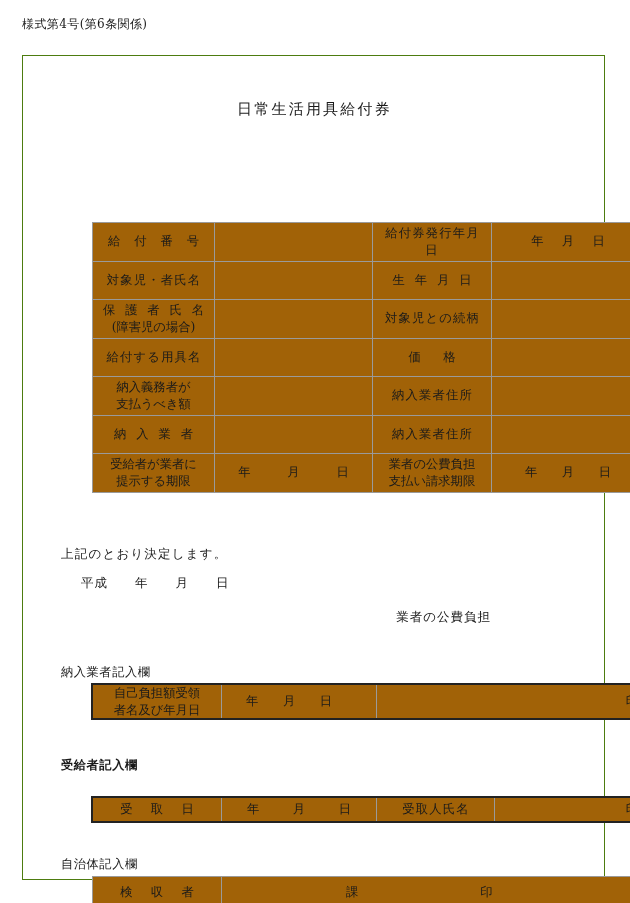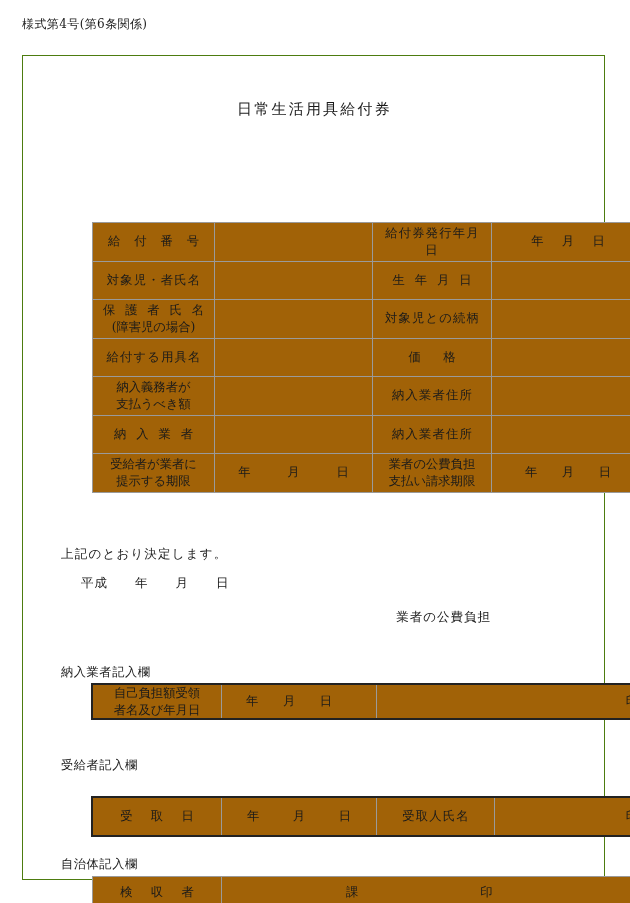--- a/index.html
+++ b/index.html
@@ -108,41 +108,41 @@
     letter-spacing: 1px;
   }
 
   
   .section-caption {
     position: absolute;
     font-size: 12.2px;
     letter-spacing: 0.6px;
   }
   #cap-supplier  { left: 38px; top: 608px; }
-  #cap-recipient { left: 38px; top: 701px; }
+  #cap-recipient { left: 38px; top: 701px; font-weight: bold; }
   #cap-municipal { left: 38px; top: 800px; }
 
   
   table.thick {
     outline: 2px solid #222;
     outline-offset: -1px;
   }
   #supplier-table {
     left: 38px;
     top: 628px;
     width: 552px;
   }
   #supplier-table td { height: 31px; }
 
   #recipient-table {
     left: 38px;
     top: 741px;
     width: 552px;
   }
-  #recipient-table td { height: 38px; }
+  #recipient-table td { height: 24px; }
 
   #municipal-table {
     left: 38px;
     top: 820px;
     width: 552px;
   }
   #municipal-table td { height: 32px; }
   .pad-r    { padding-right: 12px; }
   .ka-mark  { display: inline-block; width: 100%; }
   .ka-mark span.ka { margin-left: 118px; }

